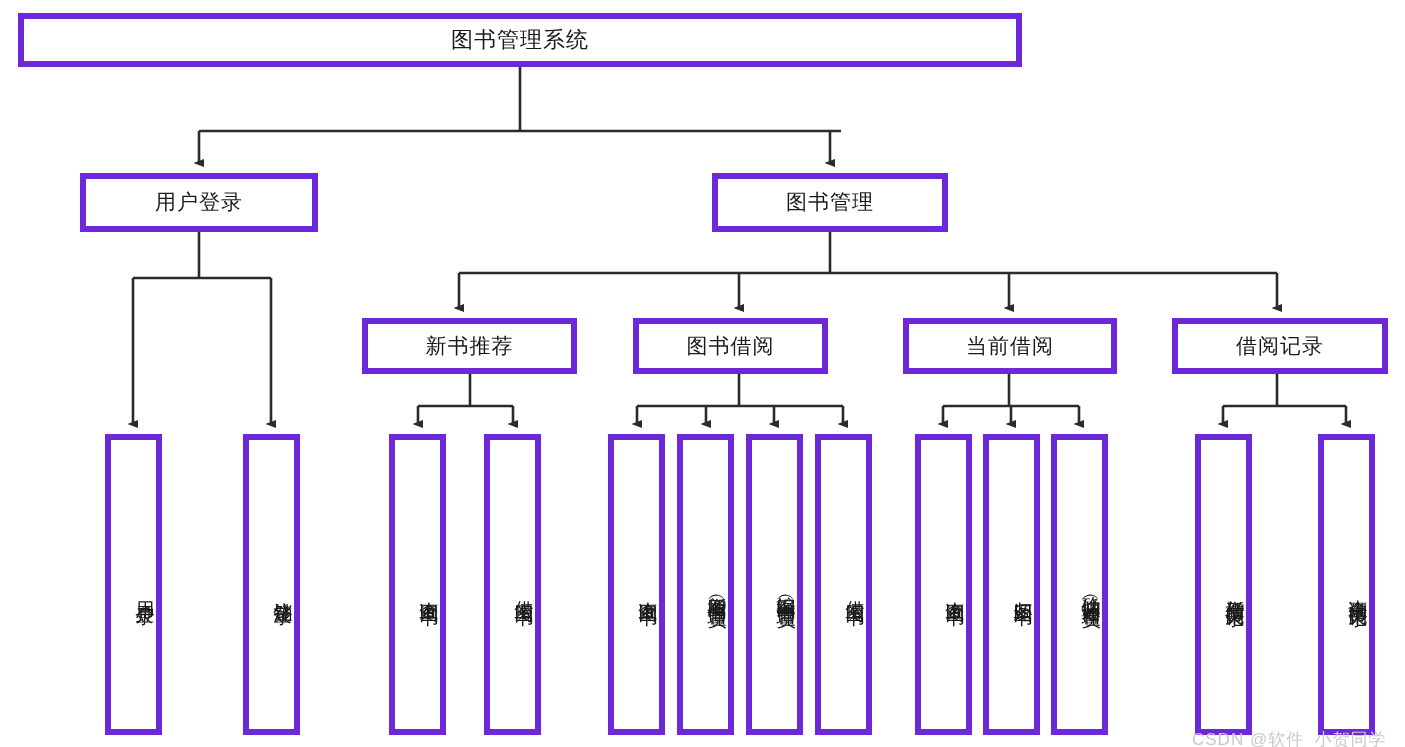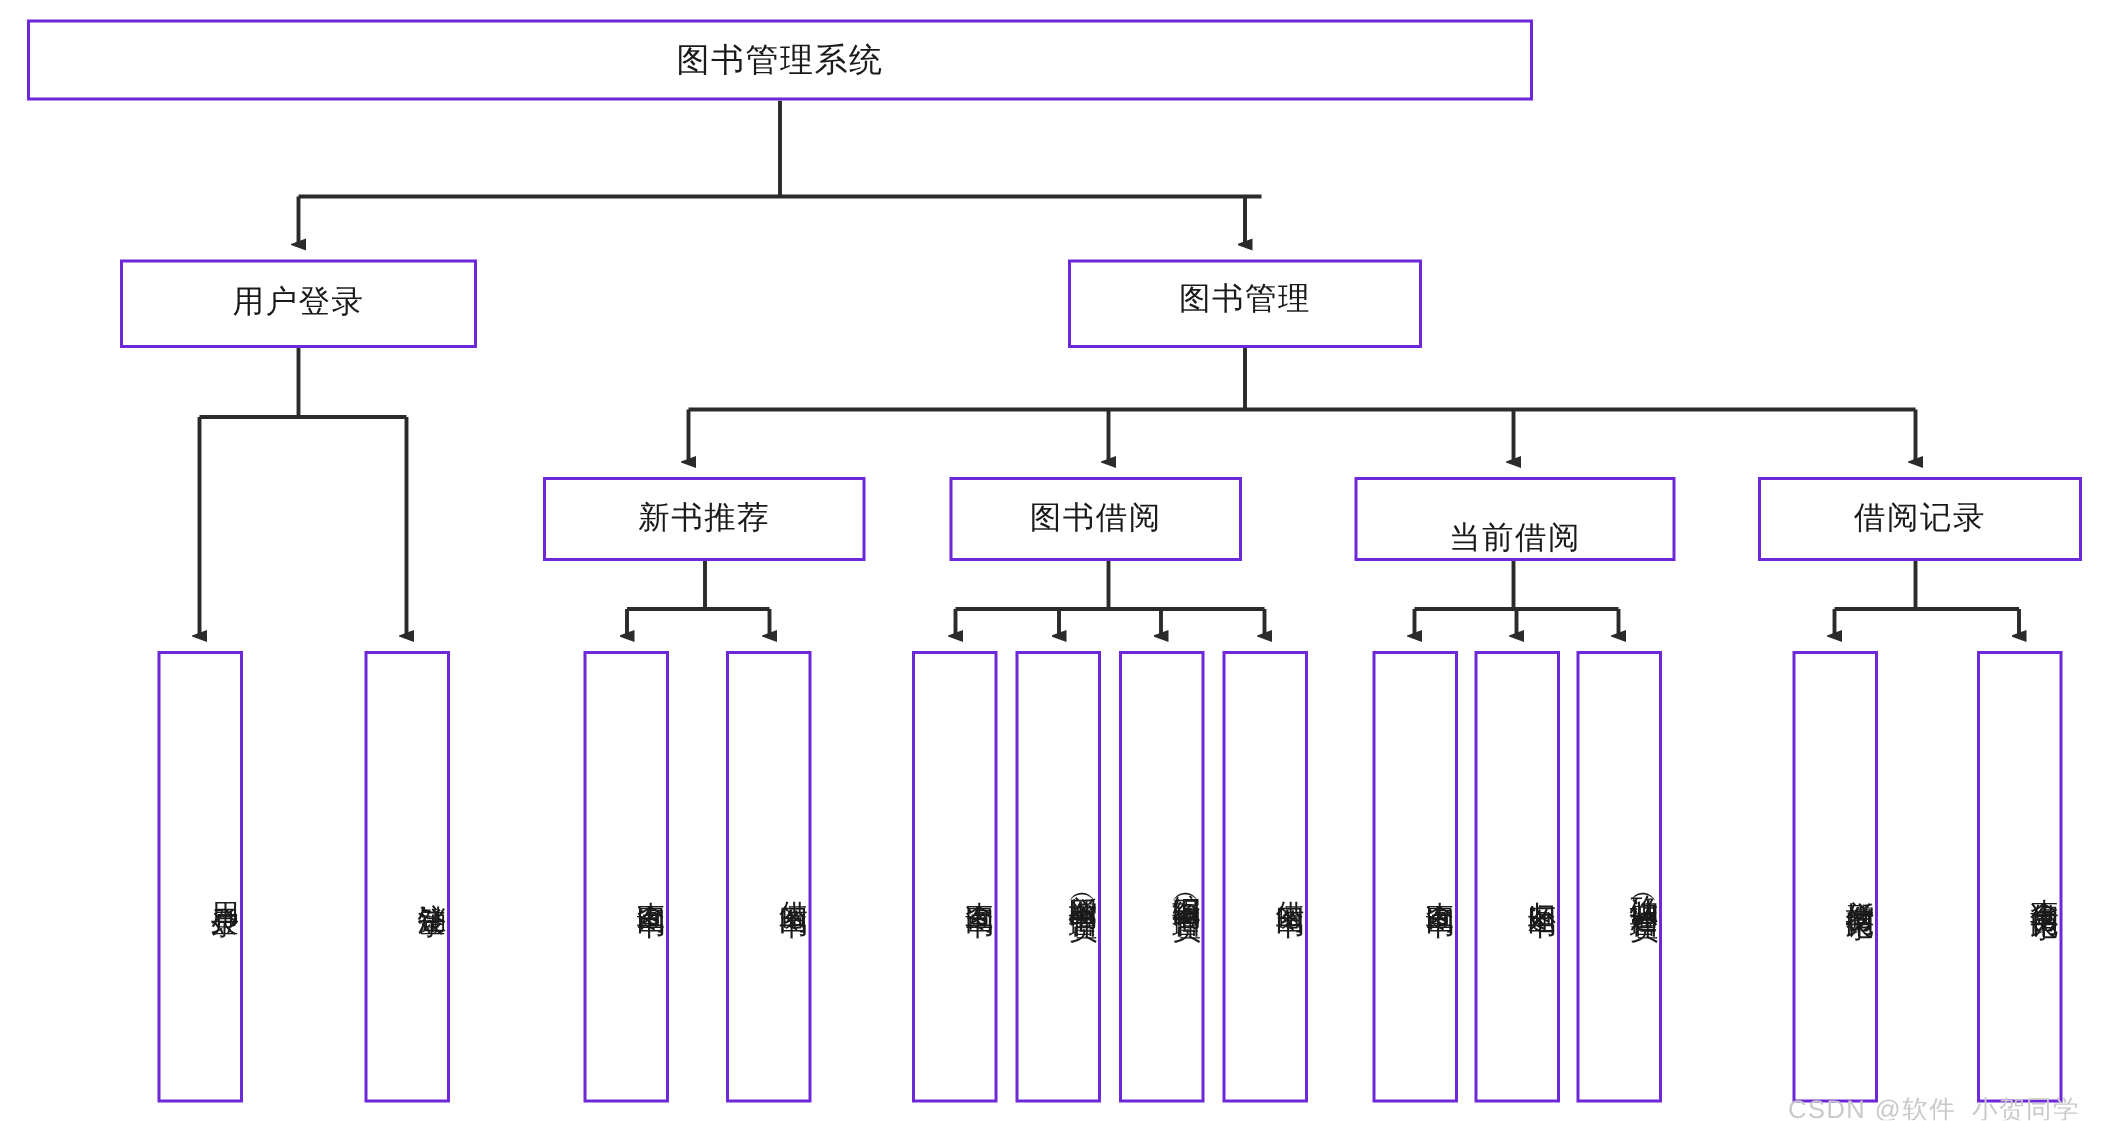--- a/index.html
+++ b/index.html
@@ -13,21 +13,21 @@
   #canvas {
     position: relative;
     width: 1405px;
     height: 747px;
     background: #ffffff;
     overflow: hidden;
   }
   .node {
     position: absolute;
     box-sizing: border-box;
-    border: 2px solid #6d28d9;
+    border: 6px solid #6d28d9;
     background: #ffffff;
     display: flex;
     align-items: center;
     justify-content: center;
     color: #1a1a1a;
     line-height: 1.18;
   }
   .node.h {
     font-size: 21px;
     letter-spacing: 1px;
@@ -121,31 +121,31 @@
     </g>
   </svg>
 
   <div class="node root" style="left:18px; top:13px; width:1004px; height:54px;">
     <span>图书管理系统</span>
   </div>
 
   <div class="node h" style="left:80px; top:173px; width:238px; height:59px;">
     <span>用户登录</span>
   </div>
-  <div class="node h" style="left:712px; top:173px; width:236px; height:59px;font-family:Liberation Mono, monospace;">
+  <div class="node h" style="left:712px; top:173px; width:236px; height:59px;">
     <span>图书管理</span>
   </div>
 
   <div class="node h" style="left:362px; top:318px; width:215px; height:56px;justify-content:center;">
     <span>新书推荐</span>
   </div>
   <div class="node h" style="left:633px; top:318px; width:195px; height:56px;">
     <span>图书借阅</span>
   </div>
-  <div class="node h" style="left:903px; top:318px; width:214px; height:56px;align-items:flex-end;">
+  <div class="node h" style="left:903px; top:318px; width:214px; height:56px;">
     <span>当前借阅</span>
   </div>
   <div class="node h" style="left:1172px; top:318px; width:216px; height:56px;">
     <span>借阅记录</span>
   </div>
 
   <div class="node v" style="left:105px; top:434px; width:57px; height:301px;">
     <span class="vtext">用户登录</span>
   </div>
   <div class="node v" style="left:243px; top:434px; width:57px; height:301px;">

